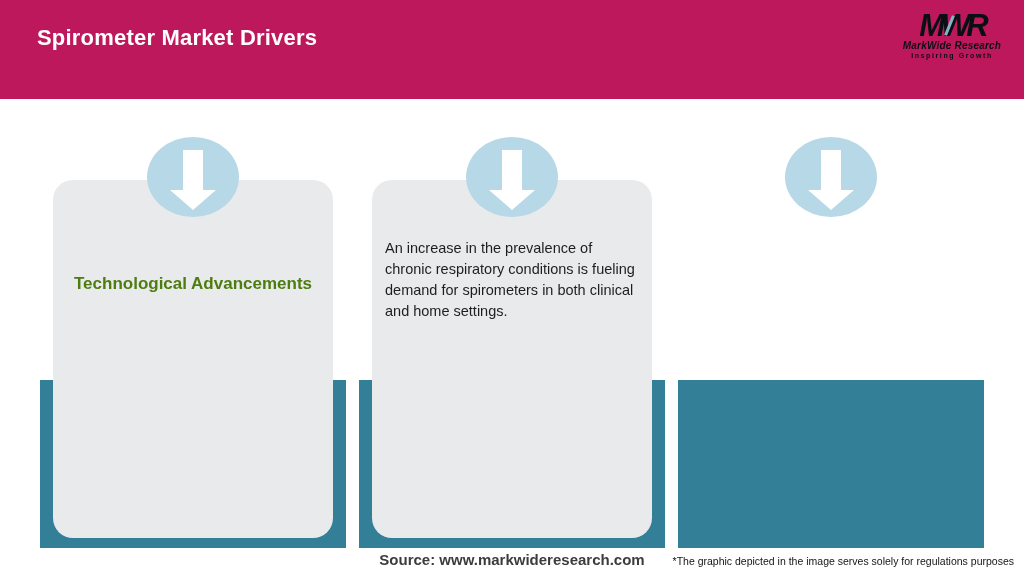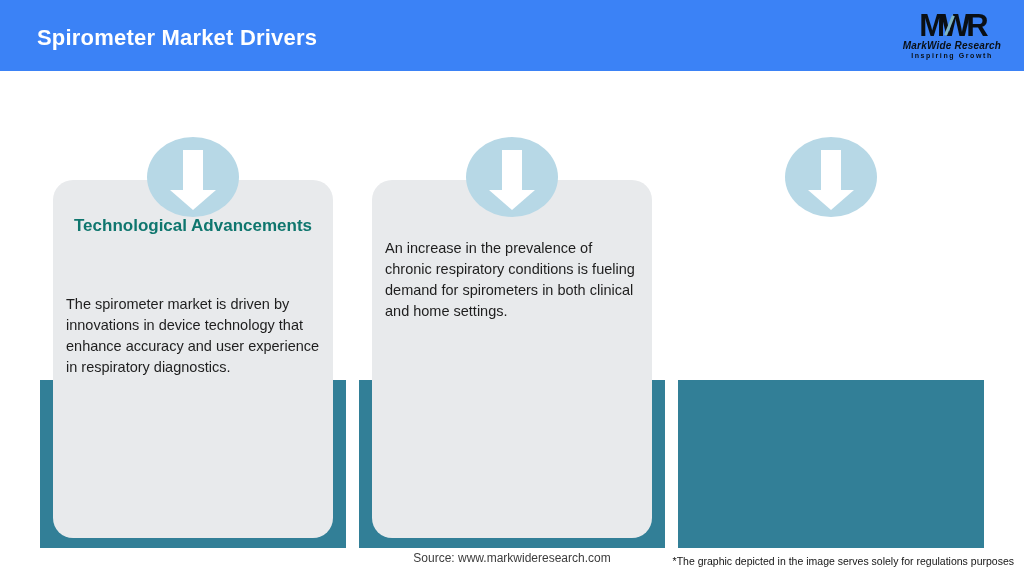--- a/index.html
+++ b/index.html
@@ -8,22 +8,22 @@
     background: #ffffff;
     font-family: "Liberation Sans", sans-serif;
     overflow: hidden;
     position: relative;
   }
 
   
   .header {
     position: absolute;
     left: 0; top: 0;
-    width: 1024px; height: 71px;
-    background: #3b82f6;
+    width: 1024px; height: 99px;
+    background: #be185d;
   }
   .header-title {
     position: absolute;
     left: 37px; top: 25px;
     font-size: 22px;
     font-weight: bold;
     color: #ffffff;
     letter-spacing: 0.2px;
   }
   .logo {
@@ -32,20 +32,21 @@
     width: 120px;
     text-align: center;
     color: #0a0f14;
   }
   .logo-acronym {
     position: relative;
     display: inline-block;
     font-size: 31px;
     line-height: 28px;
     font-weight: bold;
+    font-style: italic;
     letter-spacing: -4px;
     color: #0a0f14;
   }
   .logo-slash {
     position: absolute;
     left: 44%; top: 3px;
     width: 3px; height: 21px;
     background: #7fb6c6;
     transform: rotate(22deg);
   }
@@ -82,26 +83,26 @@
     background: #327F97;
   }
   .card {
     position: absolute;
     left: 13px; right: 13px;
     top: 43px; bottom: 10px;
     background: #E8EAEC;
     border-radius: 20px;
   }
   .card-title {
-    margin-top: 36px;
+    margin-top: 94px;
     padding: 0 8px;
     text-align: center;
     font-size: 17px;
     font-weight: bold;
-    color: #0f766e;
+    color: #4d7c0f;
   }
   .card-desc {
     margin: 58px 13px 0 13px;
     font-size: 14.5px;
     line-height: 21px;
     color: #1e1e1e;
   }
   .circle {
     position: absolute;
     top: 0; left: 50%;
@@ -118,22 +119,22 @@
     margin-top: 13px;
     display: block;
   }
 
   
   .footer-source {
     position: absolute;
     left: 0; top: 551px;
     width: 1024px;
     text-align: center;
-    font-size: 12px;
-    font-weight: normal;
+    font-size: 15px;
+    font-weight: bold;
     color: #3c3c3c;
   }
   .footer-disclaimer {
     position: absolute;
     right: 10px; top: 555px;
     font-size: 10.5px;
     color: #141414;
   }
 </style>
 </head>
@@ -147,21 +148,20 @@
     <div class="logo-tagline">Inspiring Growth</div>
   </div>
 </div>
 
 <div class="units">
 
   <div class="unit">
     <div class="unit-backing"></div>
     <div class="card">
       <div class="card-title">Technological Advancements</div>
-      <div class="card-desc">The spirometer market is driven by innovations in device technology that enhance accuracy and user experience in respiratory diagnostics.</div>
     </div>
     <div class="circle">
       <svg class="arrow-svg" width="46" height="60" viewBox="0 0 46 60">
           <rect x="13" y="0" width="20" height="42" fill="#ffffff"></rect>
           <polygon points="0,40 46,40 23,60" fill="#ffffff"></polygon>
         </svg>
     </div>
   </div>
 
   <div class="unit">

